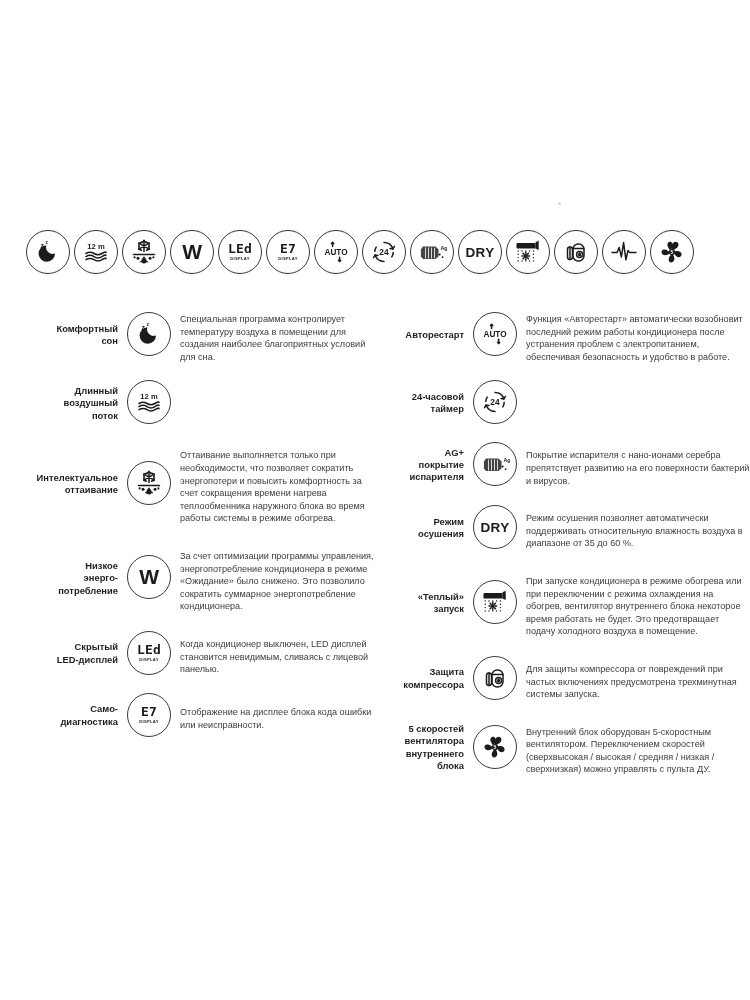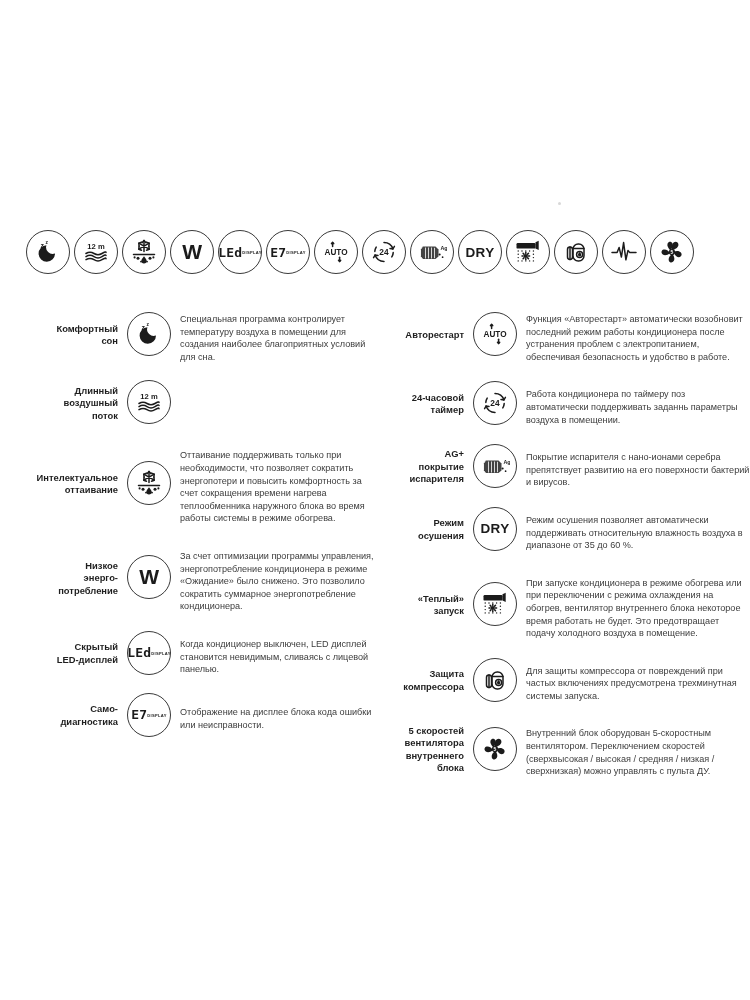--- a/index.html
+++ b/index.html
@@ -90,21 +90,21 @@
     position:absolute;
     left:558px; top:202px;
     width:3px; height:3px;
     border-radius:50%;
     background:#d8d8d8;
   }
 
   
   .txt-w{ font-size:21px; font-weight:bold; letter-spacing:-.5px; color:#1b1b1b;}
   .txt-dry{ font-size:13.5px; font-weight:bold; letter-spacing:.4px; color:#1b1b1b;}
-  .lcd-wrap{ display:flex; flex-direction:row; align-items:center; line-height:1;justify-content:center;}
+  .lcd-wrap{ display:flex; flex-direction:column; align-items:center; line-height:1;justify-content:center;}
   .lcd-main{ font-family:"DejaVu Sans Mono", monospace; font-size:13px; font-weight:bold; letter-spacing:.2px; color:#1b1b1b;}
   .lcd-sub{ font-size:4.1px; font-weight:bold; letter-spacing:.3px; color:#1b1b1b; margin-top:2px;}
 </style>
 </head>
 <body>
 
 <div id="speck"></div>
 
 <div id="icon-strip">
     <div class="circle">
@@ -292,21 +292,21 @@
           <path d="M15 19.2c1.7 2.1 2.7 3.4 2.7 4.6a2.7 2.7 0 0 1-5.4 0c0-1.2 1-2.5 2.7-4.6z"></path>
           <circle cx="9" cy="21.2" r="1.5"></circle>
           <circle cx="21" cy="21.2" r="1.5"></circle>
           <circle cx="5.6" cy="20.4" r="1.05"></circle>
           <circle cx="24.4" cy="20.4" r="1.05"></circle>
           <circle cx="12" cy="24.6" r="0.95"></circle>
           <circle cx="18" cy="24.6" r="0.95"></circle>
         </g>
       </svg>
         </div>
-        <div class="desc">Оттаивание поддерживать только при необходимости, что позволяет сократить энергопотери и повысить комфортность за счет сокращения времени нагрева теплообменника наружного блока во время работы системы в режиме обогрева.</div>
+        <div class="desc">Оттаивание выполняется только при необходимости, что позволяет сократить энергопотери и повысить комфортность за счет сокращения времени нагрева теплообменника наружного блока во время работы системы в режиме обогрева.</div>
       </div>
       <div class="feature center">
         <div class="label">Низкое<br>энерго-<br>потребление</div>
         <div class="circle">
           <span class="txt-w">W</span>
         </div>
         <div class="desc">За счет оптимизации программы управления, энергопотребление кондиционера в режиме «Ожидание» было снижено. Это позволило сократить суммарное энергопотребление кондиционера.</div>
       </div>
       <div class="feature center">
         <div class="label">Скрытый<br>LED-дисплей</div>
@@ -349,21 +349,20 @@
           <svg width="30" height="30" viewBox="0 0 30 30">
         <path d="M15 5.6a9.4 9.4 0 0 1 8.9 6.4" stroke="#1b1b1b" fill="none" stroke-width="1.5" stroke-linecap="round" stroke-linejoin="round"></path>
         <path d="M23.9 12l1.5-2.6M23.9 12l-2.9-.4" stroke="#1b1b1b" fill="none" stroke-width="1.5" stroke-linecap="round" stroke-linejoin="round"></path>
         <path d="M15 24.4a9.4 9.4 0 0 1-8.9-6.4" stroke="#1b1b1b" fill="none" stroke-width="1.5" stroke-linecap="round" stroke-linejoin="round"></path>
         <path d="M6.1 18l-1.5 2.6M6.1 18l2.9.4" stroke="#1b1b1b" fill="none" stroke-width="1.5" stroke-linecap="round" stroke-linejoin="round"></path>
         <path d="M24.2 15.6a9.2 9.2 0 0 1-1.4 4.3" stroke="#1b1b1b" fill="none" stroke-width="1.5" stroke-linecap="round" stroke-linejoin="round"></path>
         <path d="M5.8 14.4a9.2 9.2 0 0 1 1.4-4.3" stroke="#1b1b1b" fill="none" stroke-width="1.5" stroke-linecap="round" stroke-linejoin="round"></path>
         <text x="15" y="18.2" text-anchor="middle" font-family="Liberation Sans, sans-serif" font-size="8.4" font-weight="bold" fill="#1b1b1b">24</text>
       </svg>
         </div>
-        <div class="desc">Работа кондиционера по таймеру поз автоматически поддерживать заданнь параметры воздуха в помещении.</div>
       </div>
       <div class="feature center">
         <div class="label">AG+<br>покрытие<br>испарителя</div>
         <div class="circle">
           <svg width="30" height="30" viewBox="0 0 30 30">
         <path d="M5.5 9.5h13l3 3v7l-3 2.5h-13l-2-2.5v-7z" fill="#1b1b1b" stroke="none" opacity="0.82"></path>
         <path d="M5.5 9.5l-2 3v7l2 2.5" stroke="#fff" fill="none" stroke-width="0.9"></path>
         <path d="M8.5 10.5v11M11.5 10.5v11M14.5 10.5v11M17.5 10.8v10.4" stroke="#fff" fill="none" stroke-width="0.8"></path>
         <text x="23.4" y="12.6" font-family="Liberation Sans, sans-serif" font-size="5.4" font-weight="bold" fill="#1b1b1b">Ag+</text>
         <circle cx="22.6" cy="17.5" r="1.1" fill="#1b1b1b" stroke="none"></circle>

